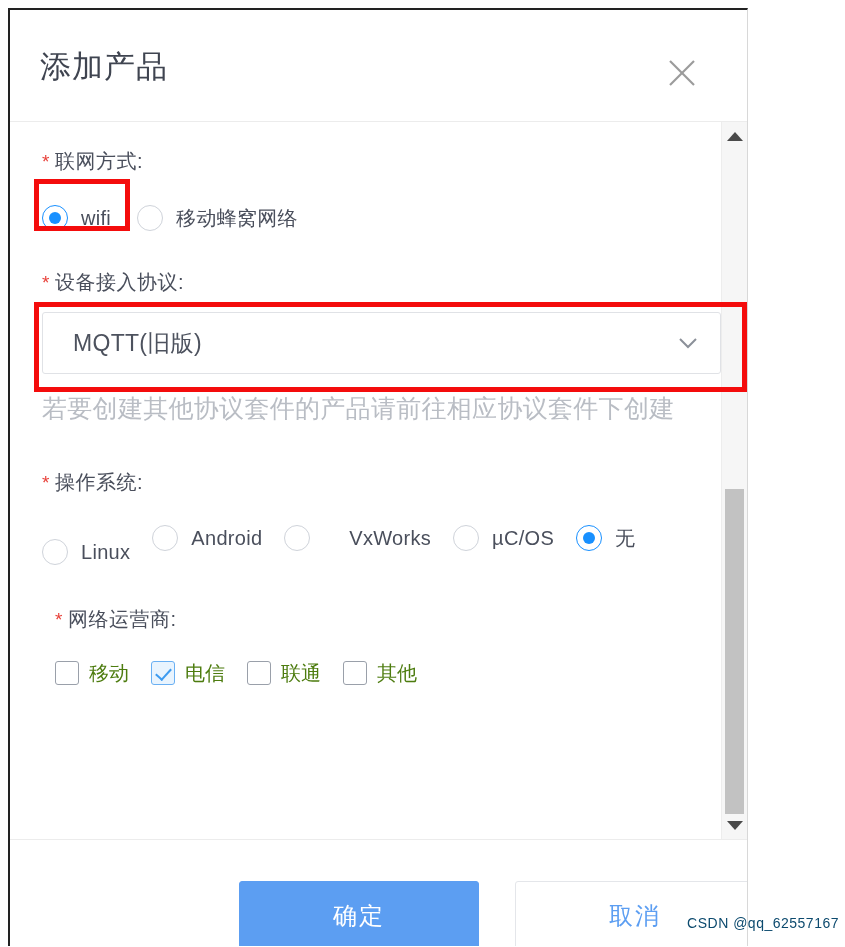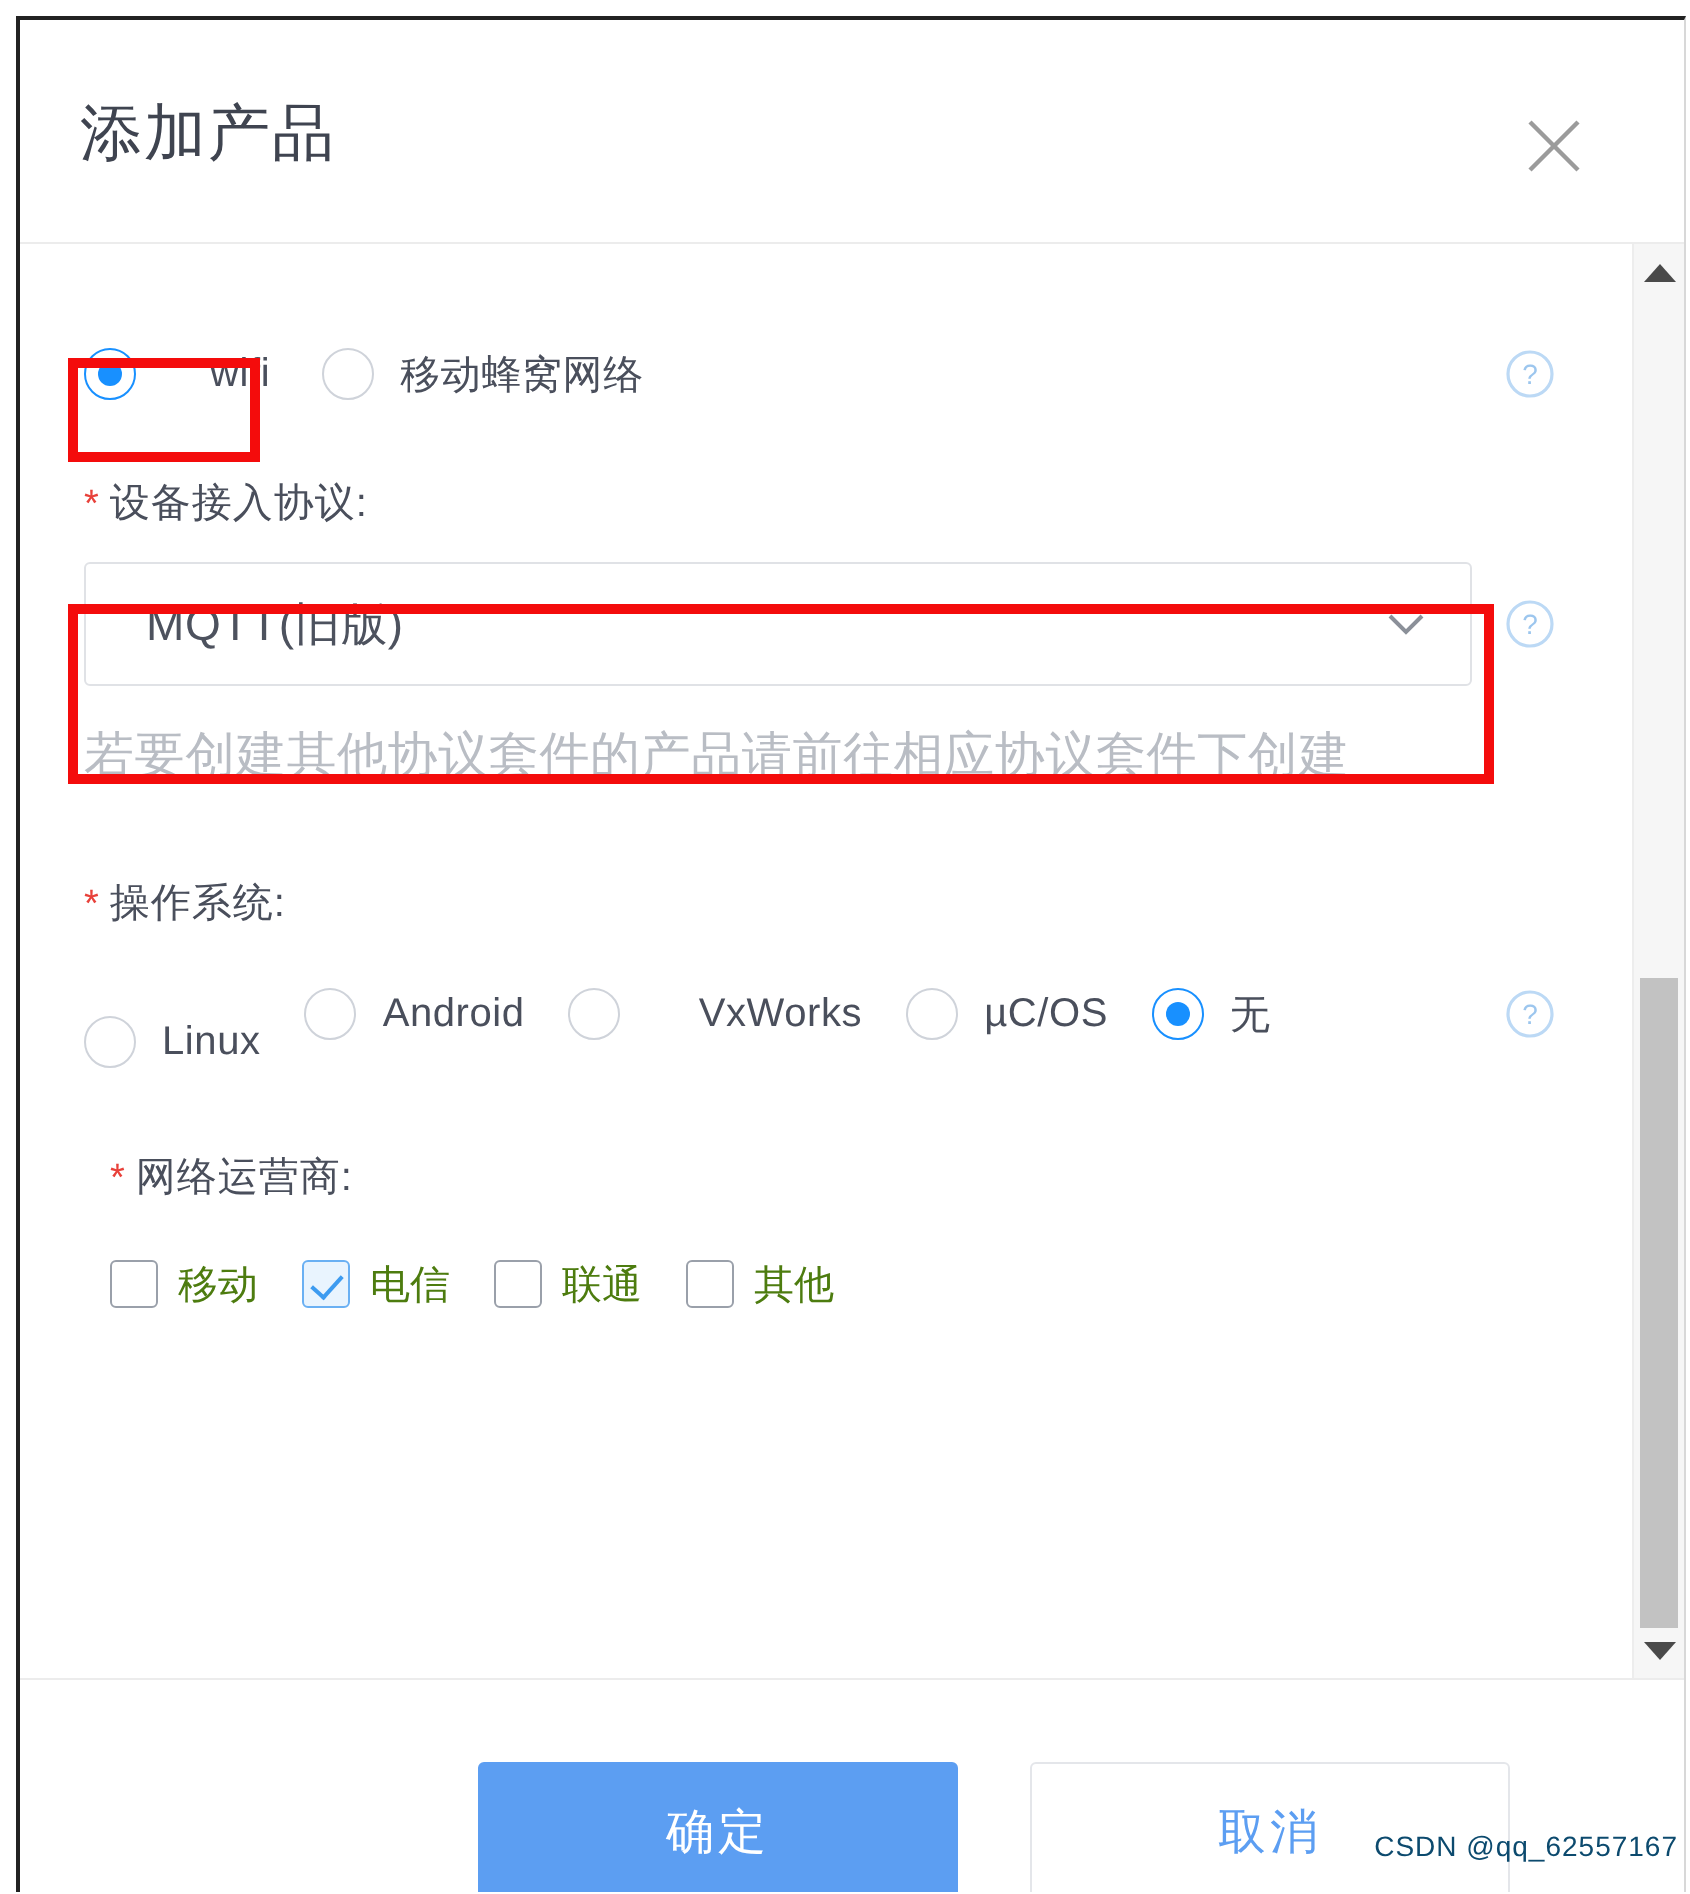--- a/index.html
+++ b/index.html
@@ -13,21 +13,21 @@
     width: 845px;
     height: 947px;
     overflow: hidden;
     position: relative;
   }
 
   .dialog {
     position: absolute;
     left: 8px;
     top: 8px;
-    width: 835px;
+    width: 740px;
     height: 938px;
     background: #ffffff;
     border-left: 2px solid #222;
     border-top: 2px solid #222;
     border-right: 1px solid #d8d8d8;
     box-sizing: border-box;
     display: flex;
     flex-direction: column;
     overflow: hidden;
   }
@@ -318,23 +318,26 @@
         <line x1="29" y1="5" x2="5" y2="29" stroke="#9b9b9b" stroke-width="2.2"></line>
       </svg>
     </div>
   </div>
 
   <div class="dlg-body">
 
     <div class="form-scroll">
 
       <div class="field" style="margin-top:4px;">
+        <div class="field-label">
+          <span class="req-star">*</span><span>联网方式:</span>
+        </div>
 
         <div class="ctl-row" style="height:62px;margin-top:12px;">
-          <div class="radio on" style="margin-right:26px;gap:24px;">
+          <div class="radio on" style="margin-right:26px;">
             <span class="dot"></span>
             <span class="rlabel">wifi</span>
           </div>
           <div class="radio">
             <span class="dot"></span>
             <span class="rlabel">移动蜂窝网络</span>
           </div>
 
           <div class="help-icon" style="left:742px;top:18px;">
             <svg width="26" height="26" viewBox="0 0 26 26" aria-hidden="true">

